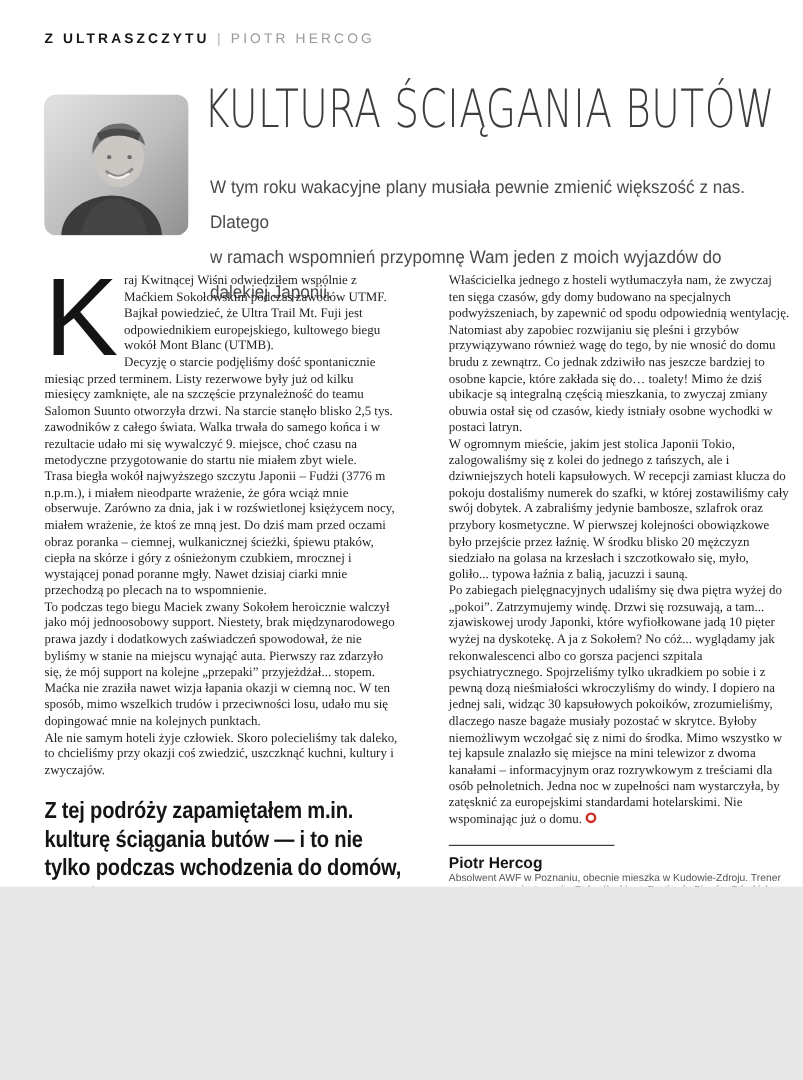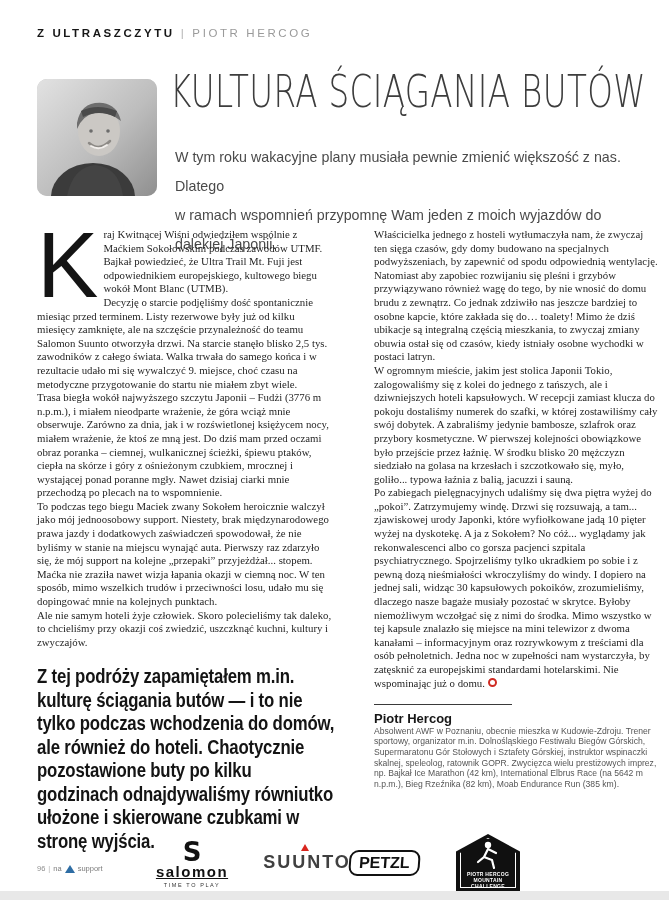--- a/index.html
+++ b/index.html
@@ -1,17 +1,17 @@
 <!DOCTYPE html>
 <html lang="pl"><head>
 <meta charset="utf-8">
 <style>
   html,body{margin:0;padding:0;background:#e8e8e8;}
   #page{
-    position:relative;width:669px;height:891px;background:#ffffff;
+    position:relative;width:669px;height:739px;background:#ffffff;
     font-family:"Liberation Serif", serif;color:#1e1e1e;overflow:hidden;
     margin:0 auto;
   }
   
   .kicker{position:absolute;left:37px;top:27px;font-family:"Liberation Sans",sans-serif;
     font-size:11.5px;letter-spacing:2.6px;white-space:nowrap;}
   .kicker .section{font-weight:700;color:#161616;}
   .kicker .sep{color:#b0b0b0;font-weight:400;padding:0 6px;}
   .kicker .author{color:#9a9a9a;font-weight:400;}
   

